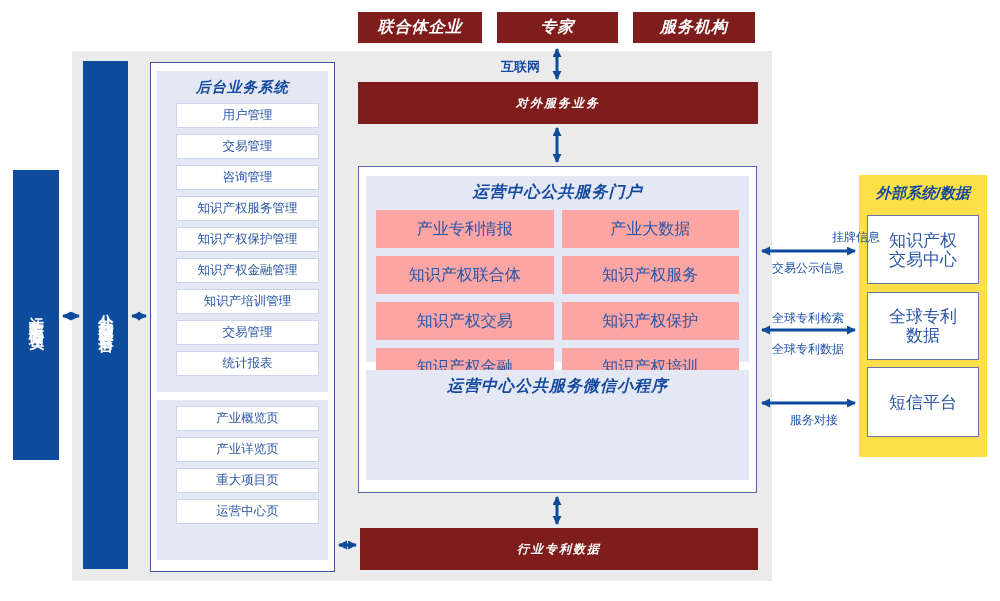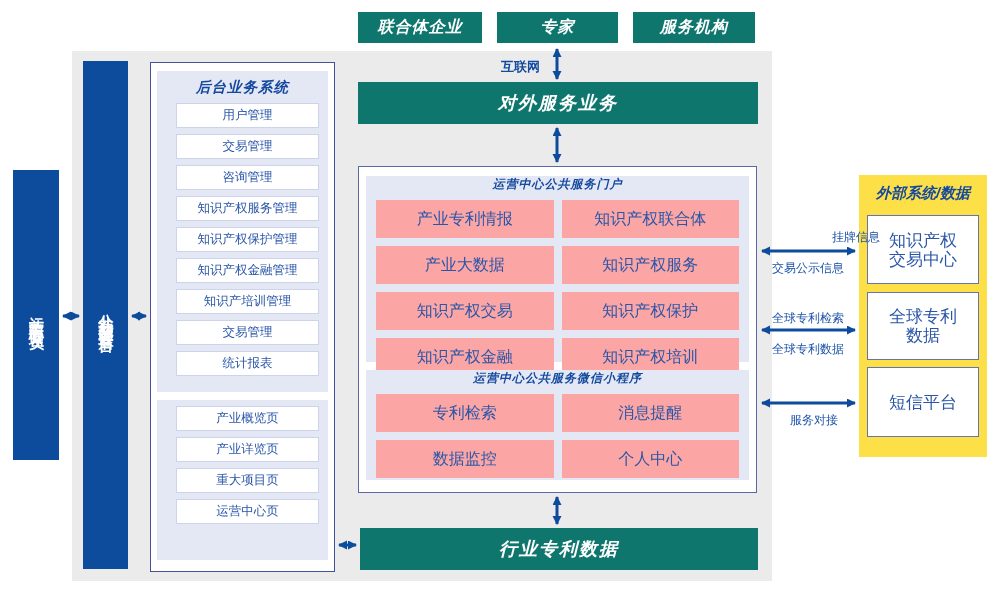--- a/index.html
+++ b/index.html
@@ -2,37 +2,37 @@
 <html><head>
 <meta charset="utf-8">
 <style>
   * { margin:0; padding:0; box-sizing:border-box; }
   html,body { width:1000px; height:601px; background:#ffffff;
     font-family:"Liberation Sans","DejaVu Sans",sans-serif; }
   #stage { position:relative; width:1000px; height:601px; background:#fff; overflow:hidden; }
 
   .bg-gray   { position:absolute; background:#ebebeb; }
 
-  .box-dark  { position:absolute; background:#0f766e; color:#fff; display:flex;
+  .box-dark  { position:absolute; background:#7f1d1d; color:#fff; display:flex;
                align-items:center; justify-content:center; font-weight:bold;
                font-style:italic; }
   .top-actor { font-size:16px; letter-spacing:1px; }
-  .hbar      { font-size:18px; letter-spacing:2px; }
+  .hbar      { font-size:12px; letter-spacing:2px; }
 
   .vbar      { position:absolute; background:#0d4c9d; color:#fff; display:flex;
                align-items:center; justify-content:center; }
   .vbar span { writing-mode:vertical-rl; text-orientation:upright; font-weight:bold;
                font-size:15px; letter-spacing:3px; }
 
   .outer-panel { position:absolute; background:#ffffff; border:1.5px solid #44519b; }
 
   .lav-panel { position:absolute; background:#e4e7f4; }
   .lav-title { text-align:center; color:#14499e; font-weight:bold; font-style:italic;
                font-size:14.5px; padding-top:7px; letter-spacing:1px; }
-  .lav-title.big { font-size:12px; padding-top:0;font-style:italic; }
+  .lav-title.big { font-size:16px; padding-top:6px;font-style:italic; }
 
   .item-col  { padding:6px 9px 0 19px; display:flex; flex-direction:column; gap:6px; }
   .item      { background:#ffffff; border:1px solid #ccd3ea; height:25px; display:flex;
                align-items:center; justify-content:center; color:#2a56a8; font-size:12.5px; }
 
   .grid2     { display:grid; grid-template-columns:1fr 1fr; gap:8px; padding:7px 10px 0 10px; }
   .gitem     { background:#fca5a5; height:38px; display:flex; align-items:center;
                justify-content:center; color:#2a56a8; font-size:16px; }
 
   .ext-panel { position:absolute; background:#fde047; padding:0 8px; }
@@ -103,38 +103,32 @@
   <div class="box-dark hbar" style="left:358px; top:82px; width:400px; height:42px;">
     <span>对外服务业务</span>
   </div>
 
   <div class="outer-panel" style="left:358px; top:166px; width:399px; height:327px; border-color:#5b67a6;"></div>
 
   <div class="lav-panel" style="left:366px; top:176px; width:383px; height:186px;">
     <div class="lav-title big">运营中心公共服务门户</div>
     <div class="grid2">
       <div class="gitem">产业专利情报</div>
+      <div class="gitem">产业大数据</div>
       <div class="gitem">知识产权联合体</div>
-      <div class="gitem">产业大数据</div>
       <div class="gitem">知识产权服务</div>
       <div class="gitem">知识产权交易</div>
       <div class="gitem">知识产权保护</div>
       <div class="gitem">知识产权金融</div>
       <div class="gitem">知识产权培训</div>
     </div>
   </div>
 
   <div class="lav-panel" style="left:366px; top:370px; width:383px; height:110px;">
     <div class="lav-title big">运营中心公共服务微信小程序</div>
-    <div class="grid2">
-      <div class="gitem">专利检索</div>
-      <div class="gitem">消息提醒</div>
-      <div class="gitem">数据监控</div>
-      <div class="gitem">个人中心</div>
-    </div>
   </div>
 
   <div class="box-dark hbar" style="left:360px; top:528px; width:398px; height:42px;">
     <span>行业专利数据</span>
   </div>
 
   <div class="ext-panel" style="left:859px; top:175px; width:128px; height:282px;">
     <div class="ext-title">外部系统/数据</div>
     <div class="ext-box" style="height:69px; margin-bottom:8px;">
       <div>知识产权</div>

